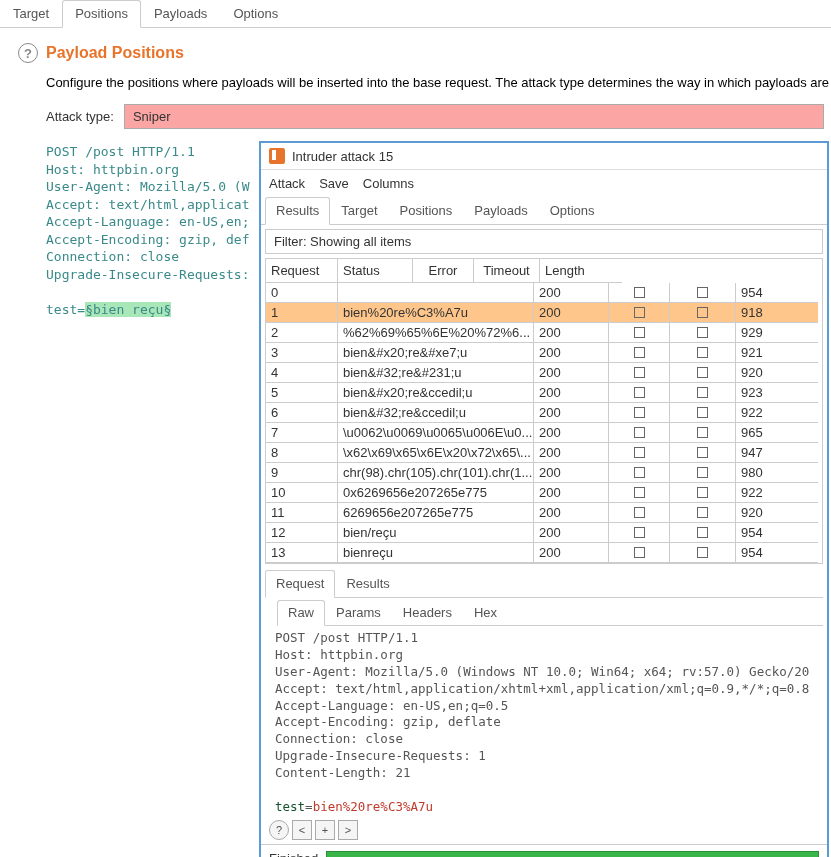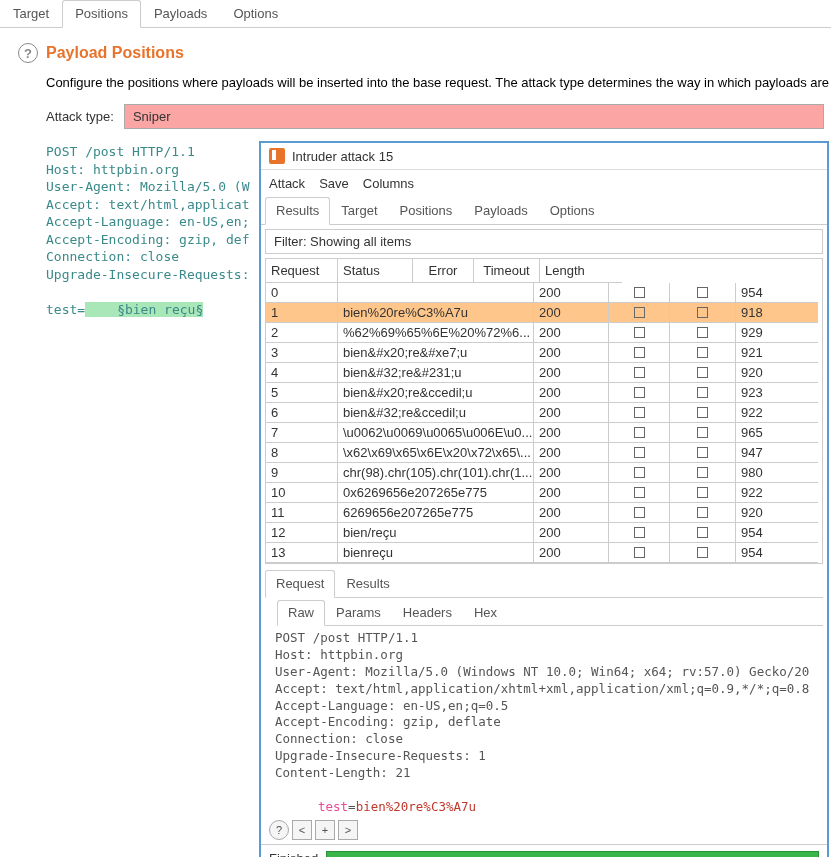--- a/index.html
+++ b/index.html
@@ -12,21 +12,21 @@
 .header-row { display: flex; align-items: center; margin: 15px 0 6px 18px; }
 .help-icon { width: 20px; height: 20px; border: 1.5px solid #888; border-radius: 50%; display: flex; align-items: center; justify-content: center; color: #888; font-size: 13px; font-weight: bold; margin-right: 8px; }
 .section-title { color: #e8742c; font-size: 16px; font-weight: bold; }
 .section-desc { margin: 12px 0 14px 46px; color: #000000; font-size: 13px; }
 
 .attack-type-row { display: flex; align-items: center; margin: 0 0 14px 46px; }
 .attack-label { margin-right: 10px; }
 .attack-select { flex: 1; border: 1px solid #aaa; background: #fca5a5; padding: 4px 8px; font-size: 13px; color: #333; max-width: 700px; }
 
 .request-body { margin: 0 0 0 46px; font-family: Consolas, monospace; font-size: 13px; color: #555; line-height: 1.35; white-space: pre; }
-.hl { background: #a9e6b8; padding-left: 32px; }
+.hl { background: #a9e6b8; }
 .teal { color: #3a8a8a; }
 
 .intruder-window { position: absolute; left: 259px; top: 141px; width: 570px; border: 2px solid #5a9bd4; background: #fff; }
 .title-bar { background: #fff; padding: 5px 8px; display: flex; align-items: center; border-bottom: 1px solid #ddd; }
 .app-icon { width: 16px; height: 16px; background: #e8742c; margin-right: 7px; border-radius: 2px; position: relative; }
 .app-icon::after { content: ''; position: absolute; left: 3px; top: 2px; width: 4px; height: 10px; background: #fff; }
 .title-text { font-size: 13px; color: #333; }
 
 .menu-bar { display: flex; padding: 4px 8px; gap: 14px; }
 .menu-item { color: #333; cursor: pointer; padding: 2px 0; }
@@ -53,21 +53,21 @@
 
 .req-resp-tabs { display: flex; border-bottom: 1px solid #ccc; margin: 6px 4px 0 4px; }
 .rr-tab { padding: 5px 10px; cursor: pointer; border: 1px solid transparent; color: #555; }
 .rr-tab.active { border: 1px solid #ccc; border-bottom: 1px solid #fff; margin-bottom: -1px; border-radius: 3px 3px 0 0; }
 
 .view-tabs { display: flex; border-bottom: 1px solid #ccc; margin: 2px 4px 0 16px; }
 .v-tab { padding: 4px 10px; cursor: pointer; border: 1px solid transparent; color: #555; }
 .v-tab.active { border: 1px solid #ccc; border-bottom: 1px solid #fff; margin-bottom: -1px; border-radius: 3px 3px 0 0; }
 
 .raw-content { margin: 4px 8px 4px 14px; font-family: Consolas, monospace; font-size: 12.5px; line-height: 1.35; color: #555; white-space: pre; overflow: hidden; }
-.blue { color: #ec4899; margin-left: 43px; }
+.blue { color: #14532d; }
 .red { color: #c0392b; }
 
 .search-bar { display: flex; align-items: center; gap: 3px; margin: 4px 8px; }
 .sbtn { width: 20px; height: 20px; border: 1px solid #aaa; background: #f5f5f5; display: flex; align-items: center; justify-content: center; font-size: 11px; color: #555; cursor: pointer; }
 .sbtn.round { border-radius: 50%; }
 .search-input { flex: 1; border: 1px solid #aaa; padding: 3px 6px; font-size: 12px; color: #999; font-style: italic; }
 
 .status-bar { display: flex; align-items: center; padding: 6px 8px; border-top: 1px solid #ccc; margin-top: 4px; }
 .status-text { margin-right: 8px; font-size: 13px; }
 .progress { flex: 1; height: 16px; background: #3ab54a; border: 1px solid #2a9038; }

